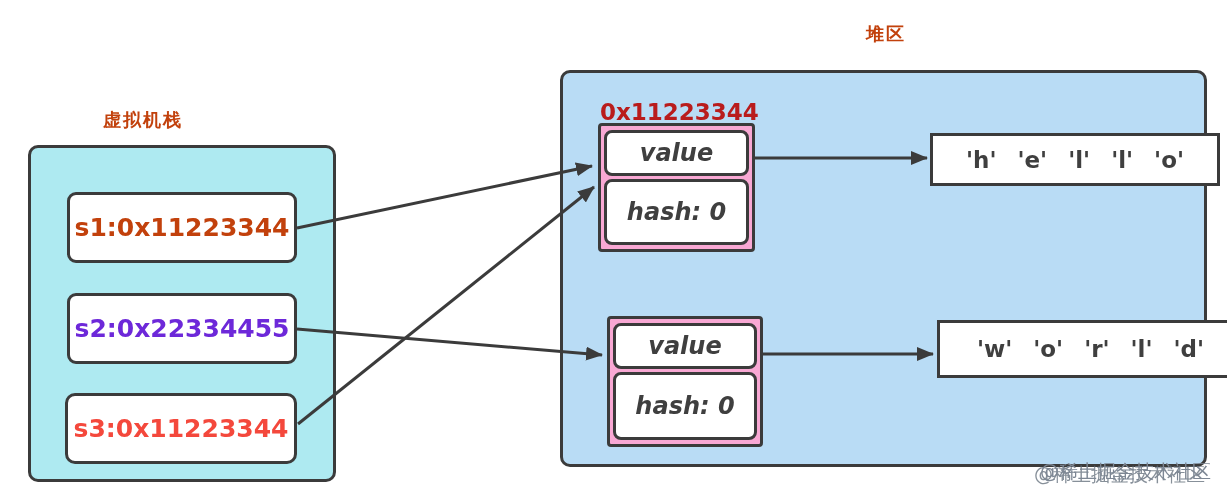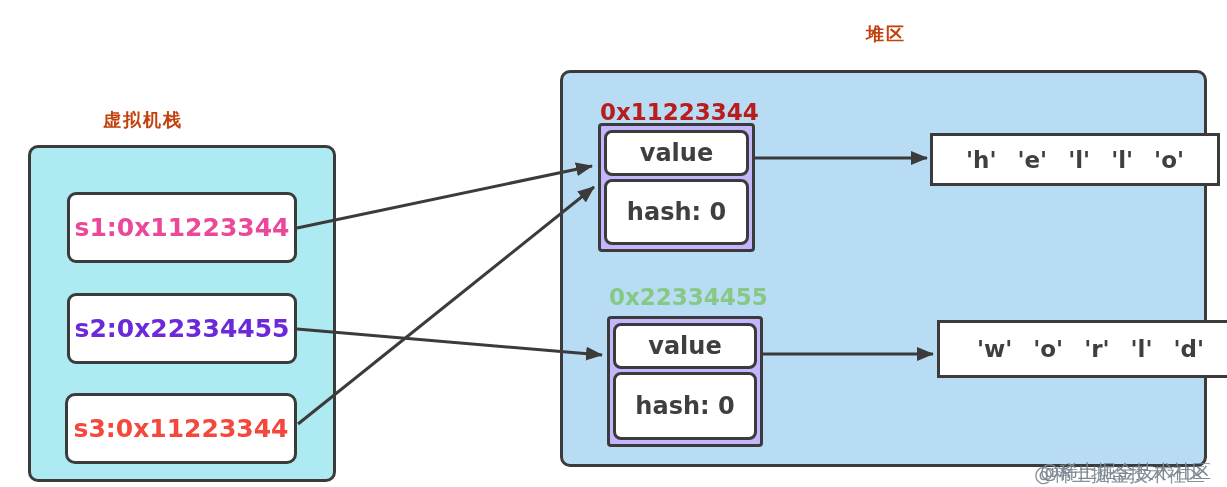--- a/index.html
+++ b/index.html
@@ -56,25 +56,25 @@
     position: absolute;
     font-size: 23px;
     font-weight: bold;
     white-space: nowrap;
   }
   .addr-1 { left: 600px; top: 99px; }
   .addr-2 { left: 609px; top: 284px; }
 
   .obj-outer {
     position: absolute;
-    background: #c4b5fd;
+    background: #f9a8d4;
     border: 3px solid #3b3b3b;
     border-radius: 4px;
     padding: 4px 3px;
-    display: flex; flex-direction: column; gap: 3px;
+    display: flex; flex-direction: column; gap: 3px; font-style: italic;
   }
   .obj-1 { left: 598px; top: 123px; width: 157px; height: 129px; }
   .obj-2 { left: 607px; top: 316px; width: 156px; height: 131px; }
   .obj-cell {
     background: #ffffff;
     border: 3px solid #3b3b3b;
     border-radius: 8px;
     display: flex; align-items: center; justify-content: center;
     font-size: 24px; font-weight: bold;
     color: #3f3f3f;
@@ -119,39 +119,38 @@
 <body>
 
 <div class="canvas">
 
   <div class="region-title stack-title">虚拟机栈</div>
   <div class="region-title heap-title">堆区</div>
 
   <div class="stack-container" style="background-color: rgb(174, 234, 241);"></div>
 
   <div class="ref-box ref-s1">
-    <span style="color: #ec4899;">s1:0x11223344</span>
+    <span style="color: #c2410c;">s1:0x11223344</span>
   </div>
   <div class="ref-box ref-s2">
     <span style="color: #6d28d9;">s2:0x22334455</span>
   </div>
   <div class="ref-box ref-s3">
     <span style="color: rgb(244, 72, 60);">s3:0x11223344</span>
   </div>
 
   <div class="heap-container" style="background-color: rgb(185, 220, 245);"></div>
 
   <div class="heap-addr addr-1" style="color: #b91c1c;">0x11223344</div>
   <div class="obj-outer obj-1">
     <div class="obj-cell cell-value">value</div>
     <div class="obj-cell cell-hash">hash: 0</div>
   </div>
   <div class="char-box chars-1">'h' 'e' 'l' 'l' 'o'</div>
 
-  <div class="heap-addr addr-2" style="color: rgb(133, 201, 133);">0x22334455</div>
   <div class="obj-outer obj-2">
     <div class="obj-cell cell-value">value</div>
     <div class="obj-cell cell-hash">hash: 0</div>
   </div>
   <div class="char-box chars-2">'w' 'o' 'r' 'l' 'd'</div>
 
   <svg class="arrows-layer" viewBox="0 0 1227 487">
     <defs>
       <marker id="ah" markerUnits="userSpaceOnUse" markerWidth="18" markerHeight="14" refX="16" refY="7" orient="auto">
         <path d="M0,0 L17,7 L0,14 Z" fill="#3b3b3b"></path>

